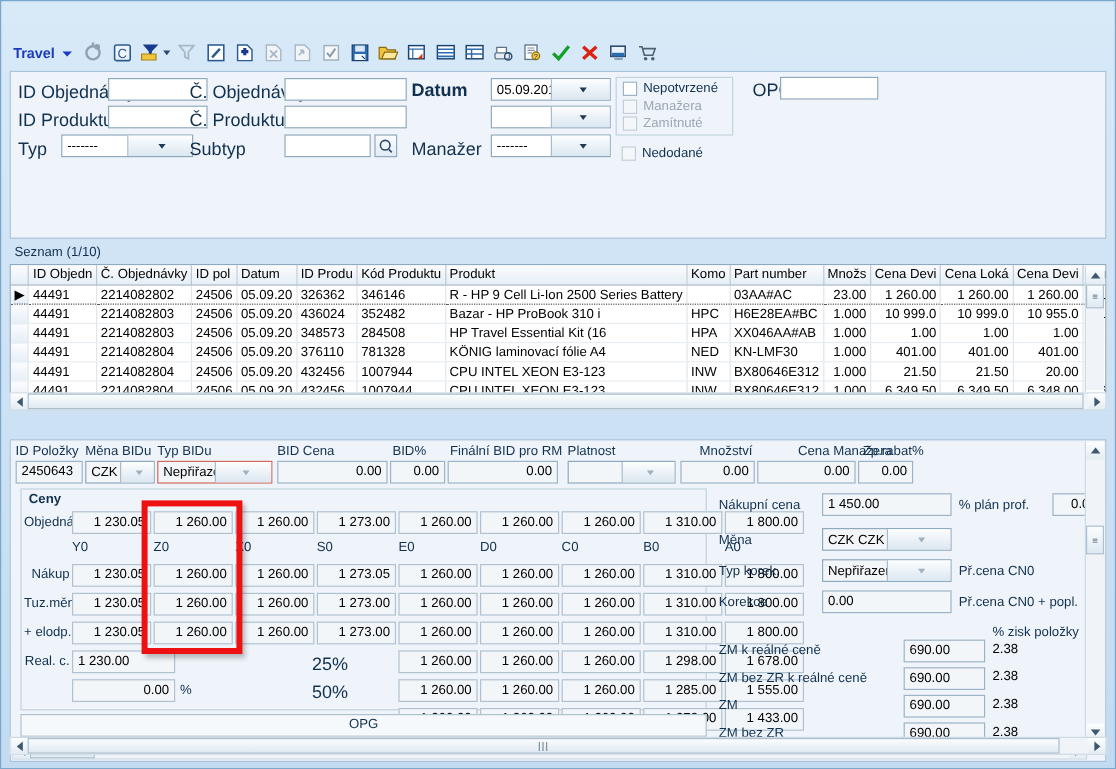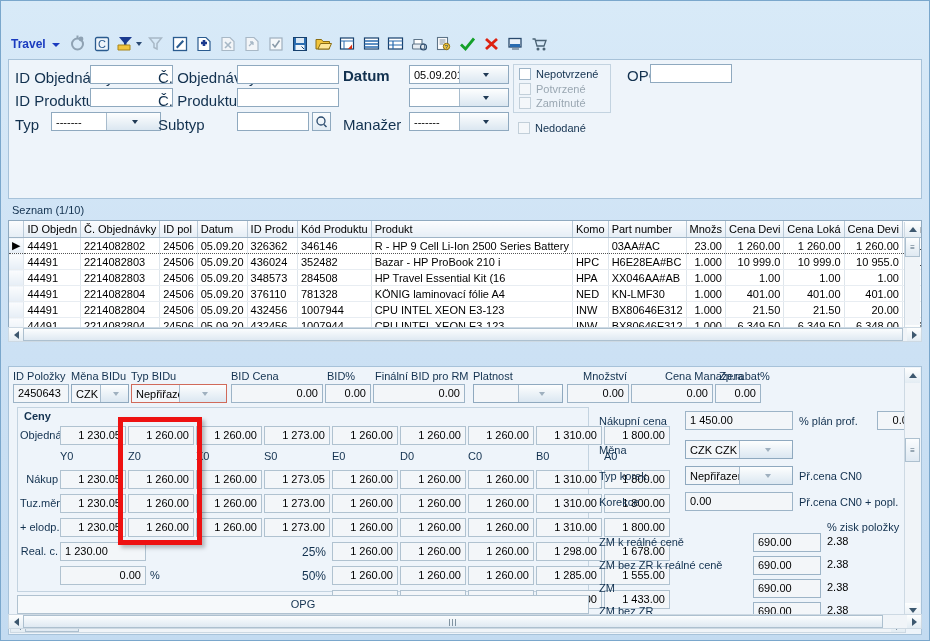--- a/index.html
+++ b/index.html
@@ -203,21 +203,21 @@
   .cellbox{
     position:absolute;background:#f3f6f9;border:1px solid #b0c2d0;box-sizing:border-box;
     height:19px;line-height:17px;font-size:11px;color:#000;padding:0 4px;
     text-align:right;white-space:nowrap;overflow:hidden;
   }
   .grouplbl{position:absolute;font-size:11px;font-weight:bold;color:#12314f;}
   .ceny-box{
     position:absolute;left:8px;top:40px;width:572px;height:185px;
     border:1px solid #c3d3e0;box-sizing:border-box;background:#eef4fa;
   }
-  .pct{position:absolute;font-size:12px;color:#12314f;text-align:right;}
+  .pct{position:absolute;font-size:15px;color:#12314f;}
   .opg{
     position:absolute;left:8px;top:228px;width:572px;height:19px;
     background:#f6f9fb;border:1px solid #b0c2d0;box-sizing:border-box;
     text-align:center;font-size:11px;line-height:17px;color:#12314f;
   }
   .redrect{
     position:absolute;left:117px;top:416px;width:84px;height:128px;
     border:5px solid #ee1111;box-sizing:border-box;z-index:40;
     box-shadow:3px 3px 4px rgba(0,0,0,.25);
   }
@@ -410,21 +410,21 @@
         </span>
     </div>
 
     <div class="cbgroup" style="left:504px;top:4px;width:98px;height:49px;">
       <div class="cbrow" style="left:5px;top:3px;">
         <span class="cb"></span>
         <span class="cbtxt">Nepotvrzené</span>
       </div>
       <div class="cbrow" style="left:5px;top:18px;">
         <span class="cb dis"></span>
-        <span class="cbtxt dis">Potvrzené</span>
+        <span class="cbtxt dis">Manažera</span>
       </div>
       <div class="cbrow" style="left:5px;top:32px;">
         <span class="cb dis"></span>
         <span class="cbtxt dis">Zamítnuté</span>
       </div>
     </div>
     <div class="cbrow" style="left:509px;top:62px;">
       <span class="cb dis"></span>
       <span class="cbtxt">Nedodané</span>
     </div>
@@ -492,21 +492,21 @@
             <td class="num">1 260.00</td>
           </tr>
           <tr>
             <td class="rowmark"></td>
             <td>44491</td>
             <td>2214082803</td>
             <td>24506</td>
             <td>05.09.20</td>
             <td>436024</td>
             <td>352482</td>
-            <td>Bazar - HP ProBook 210 i</td>
+            <td>Bazar - HP ProBook 310 i</td>
             <td>HPC</td>
             <td>H6E28EA#BC</td>
             <td class="num">1.000</td>
             <td class="num">10 999.0</td>
             <td class="num">10 999.0</td>
             <td class="num">10 955.0</td>
             <td class="num">10 955.0</td>
           </tr>
           <tr>
             <td class="rowmark"></td>

